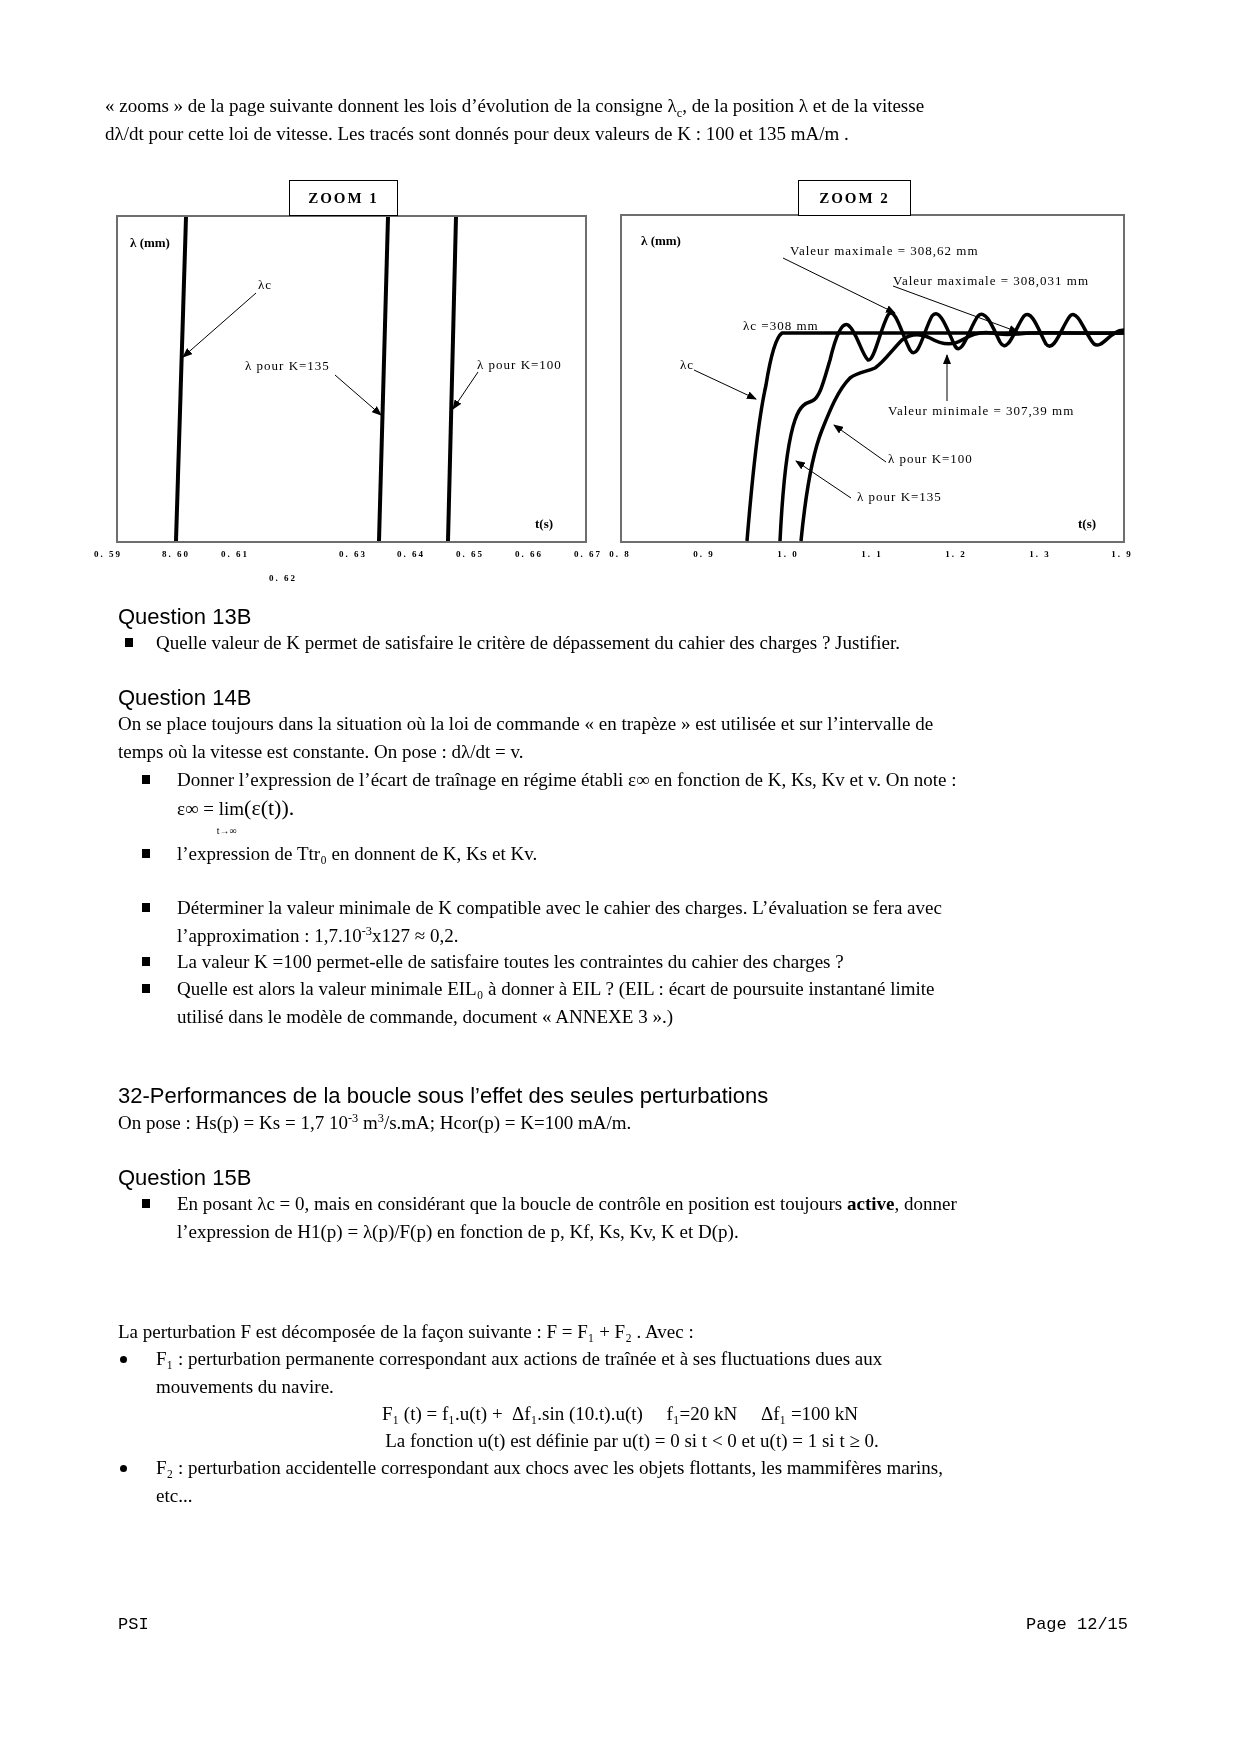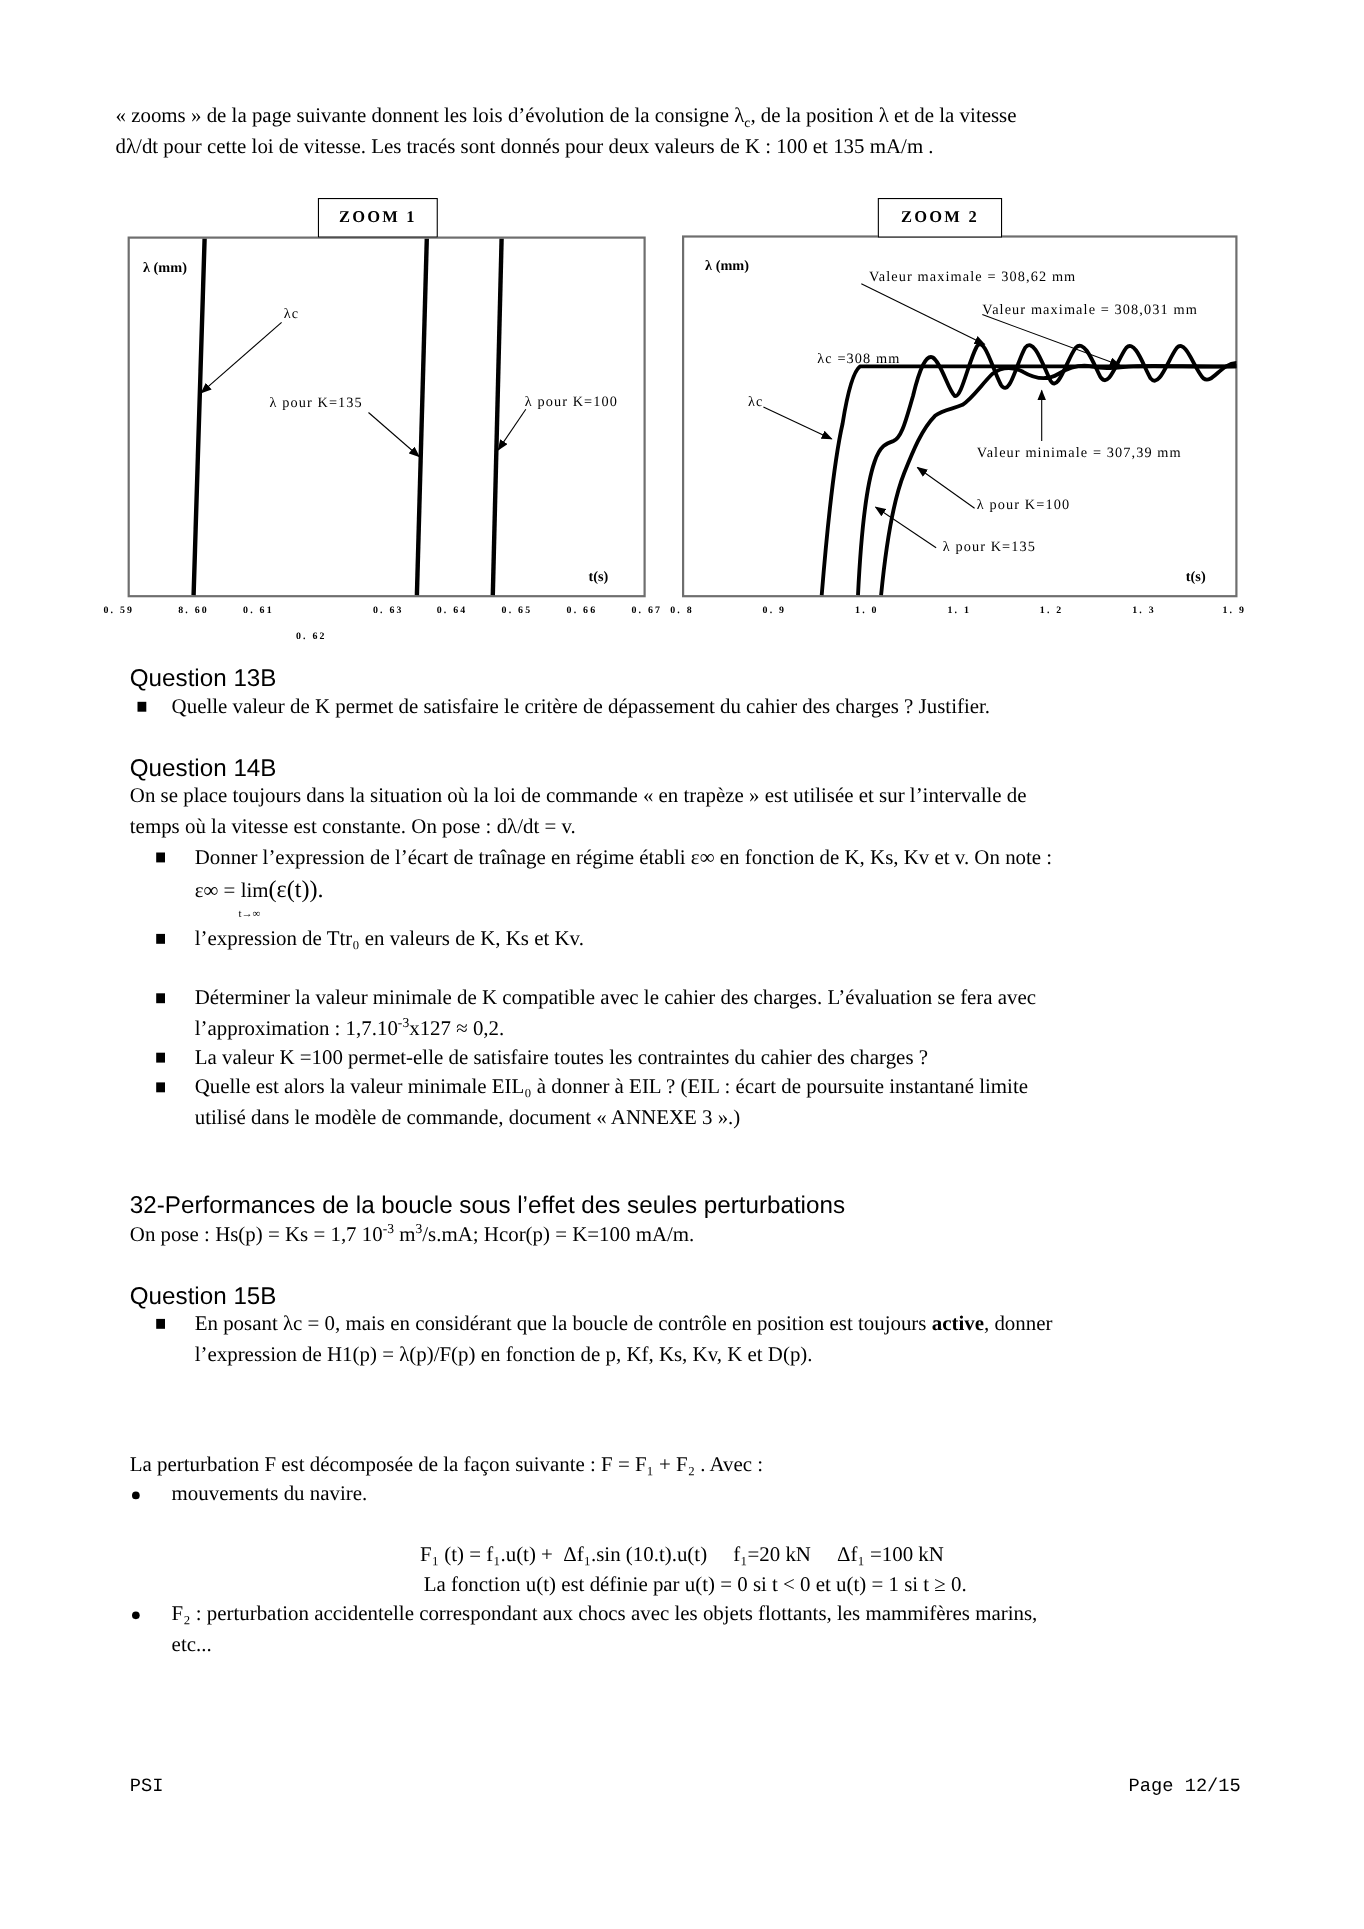--- a/index.html
+++ b/index.html
@@ -118,21 +118,21 @@
 <div class="bullet" style="left:142px; top:775px;"></div>
 <div class="abs p" style="left:177px; top:766px; width:947px;">
   <div style="white-space:nowrap;">Donner l’expression de l’écart de traînage en régime établi ε∞  en fonction de K, Ks, Kv et v. On note :</div>
   <div style="white-space:nowrap; position:relative;">
     <span>ε∞  = </span><span style="position:relative; display:inline-block;"><span>lim</span><span style="position:absolute; left:-2px; top:22px; font-size:10px;">t→∞</span></span><span style="font-size:22px;">(ε(t)).</span>
   </div>
 </div>
 
 <div class="bullet" style="left:142px; top:849px;"></div>
 <div class="abs p" style="left:177px; top:840px; width:947px;">
-  <div>l’expression de Ttr₀ en valeurs de K, Ks et Kv.</div>
+  <div>l’expression de Ttr₀ en donnent de K, Ks et Kv.</div>
 </div>
 
 <div class="bullet" style="left:142px; top:903px;"></div>
 <div class="abs p" style="left:177px; top:894px; width:947px;">
   <div class="just" style="white-space:nowrap;">Déterminer la valeur minimale de K compatible avec le cahier des charges. L’évaluation se fera avec</div>
   <div><span>l’approximation : 1,7.10</span><sup>-3</sup><span>x127 ≈ 0,2.</span></div>
 </div>
 
 <div class="bullet" style="left:142px; top:957px;"></div>
 <div class="abs p" style="left:177px; top:948px;text-align:right;">La valeur K =100 permet-elle de satisfaire toutes les contraintes du cahier des charges ?</div>
@@ -152,20 +152,21 @@
 <div class="bullet" style="left:142px; top:1199px;"></div>
 <div class="abs p" style="left:177px; top:1190px; width:947px;">
   <div class="just" style="white-space:nowrap;"><span>En posant λc = 0, mais en considérant que la boucle de contrôle en position est toujours </span><b>active</b><span>, donner</span></div>
   <div>l’expression de H1(p) = λ(p)/F(p) en fonction de p, Kf, Ks, Kv, K et D(p).</div>
 </div>
 
 <div class="abs p" style="left:118px; top:1318px;">La perturbation F est décomposée de la façon suivante : F = F₁ + F₂ . Avec :</div>
 
 <div class="dot" style="left:120px; top:1356px;"></div>
 <div class="abs p" style="left:156px; top:1345px; width:968px;">
+  <div class="just" style="white-space:nowrap;">F₁ : perturbation permanente correspondant aux actions de traînée et à ses fluctuations dues aux</div>
   <div>mouvements du navire.</div>
 </div>
 <div class="abs p" style="left:0; top:1400px; width:1240px; text-align:center; white-space:pre;">F₁ (t) = f₁.u(t) +  Δf₁.sin (10.t).u(t)     f₁=20 kN     Δf₁ =100 kN</div>
 <div class="abs p" style="left:0; top:1427px; width:1240px; text-align:center;padding-left:12px;">La fonction u(t) est définie par u(t) = 0 si t &lt; 0 et u(t) = 1 si t ≥ 0.</div>
 
 <div class="dot" style="left:120px; top:1465px;"></div>
 <div class="abs p" style="left:156px; top:1454px; width:968px;">
   <div class="just" style="white-space:nowrap;">F₂ : perturbation accidentelle correspondant aux chocs avec les objets flottants, les mammifères marins,</div>
   <div>etc...</div>
 </div>

